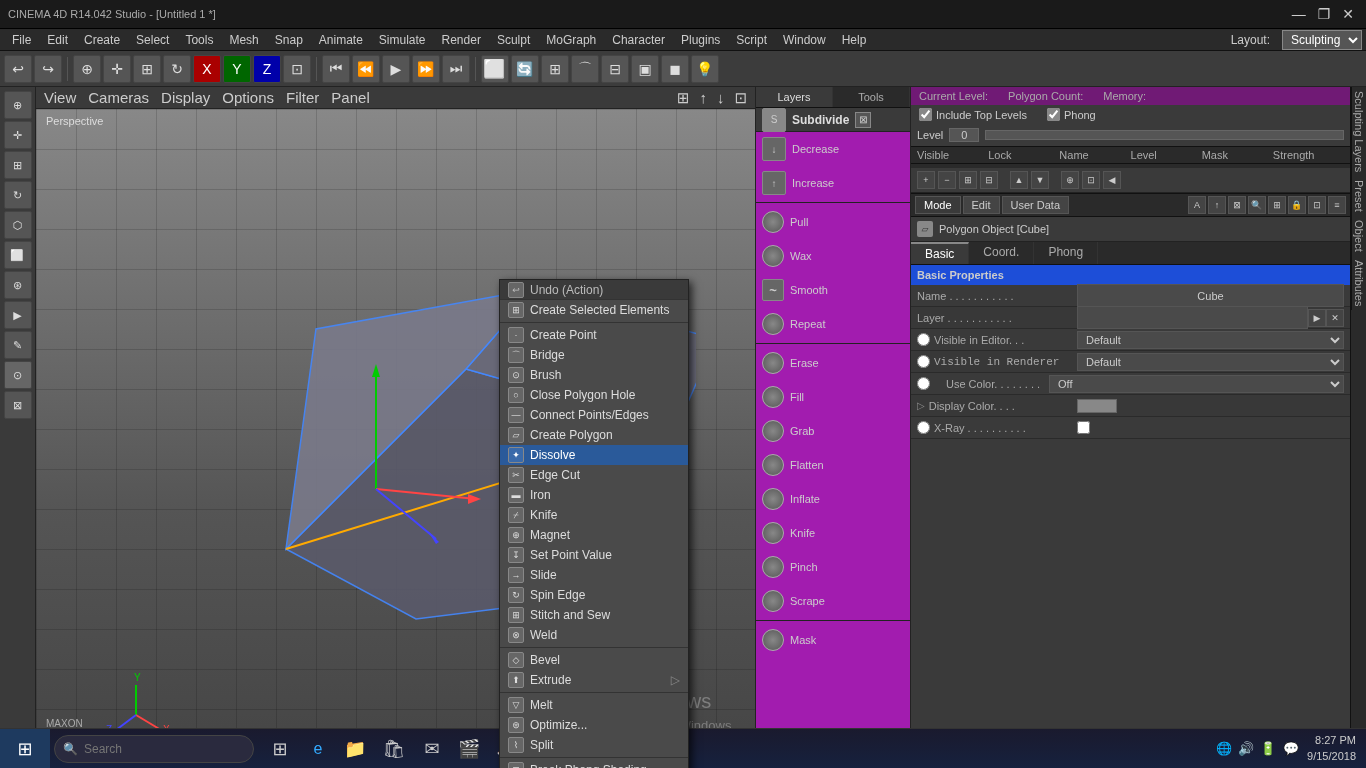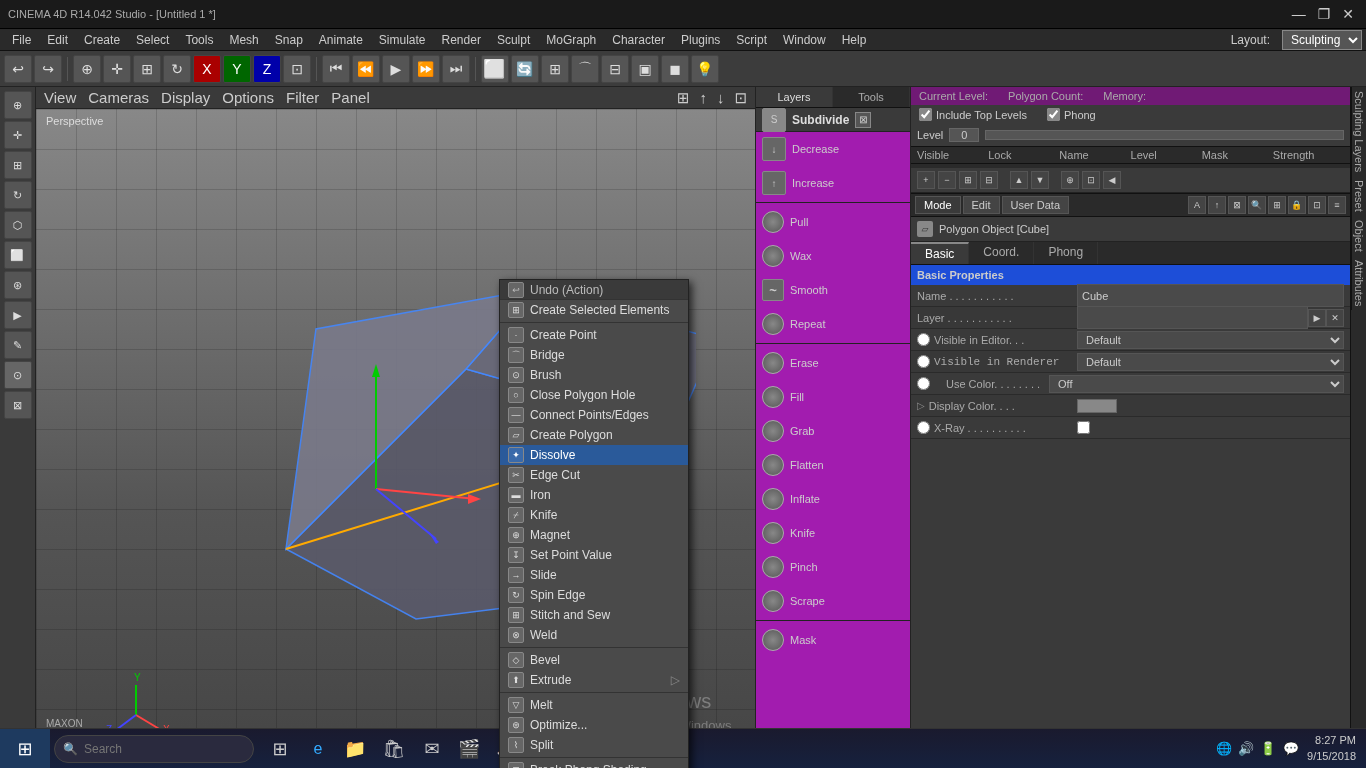--- a/index.html
+++ b/index.html
@@ -189,21 +189,21 @@
     .prop-section-title { padding: 4px 6px; font-size: 11px; color: #ccc; background: #1d4ed8; font-weight: bold; }
     .prop-row {
       display: flex; align-items: center; height: 22px; border-bottom: 1px solid #2a2a2a; padding: 0 6px;
       font-size: 11px;
     }
     .prop-row:nth-child(even) { background: #383838; }
     .prop-key { color: #aaa; width: 160px; flex-shrink: 0; }
     .prop-dropdown {
       flex: 1; background: #4a4a4a; border: 1px solid #555; color: #ccc; font-size: 11px; padding: 1px 4px; height: 18px;
     }
-    .prop-input { flex: 1; background: #4a4a4a; border: 1px solid #555; color: #ccc; font-size: 11px; padding: 1px 4px; height: 23px; }
+    .prop-input { flex: 1; background: #4a4a4a; border: 1px solid #555; color: #ccc; font-size: 11px; padding: 1px 4px; height: 23px; text-align: center; }
     .prop-color-box { width: 40px; height: 14px; background: #888; border: 1px solid #666; }
     .prop-checkbox { margin: 0; }
 
     
     .activate-overlay {
       position: absolute; bottom: 40px; right: 20px;
       color: rgba(180,180,180,0.5); font-size: 20px; line-height: 1.5; text-align: center;
       pointer-events: none;
     }
     .activate-overlay .sub { font-size: 13px; }

